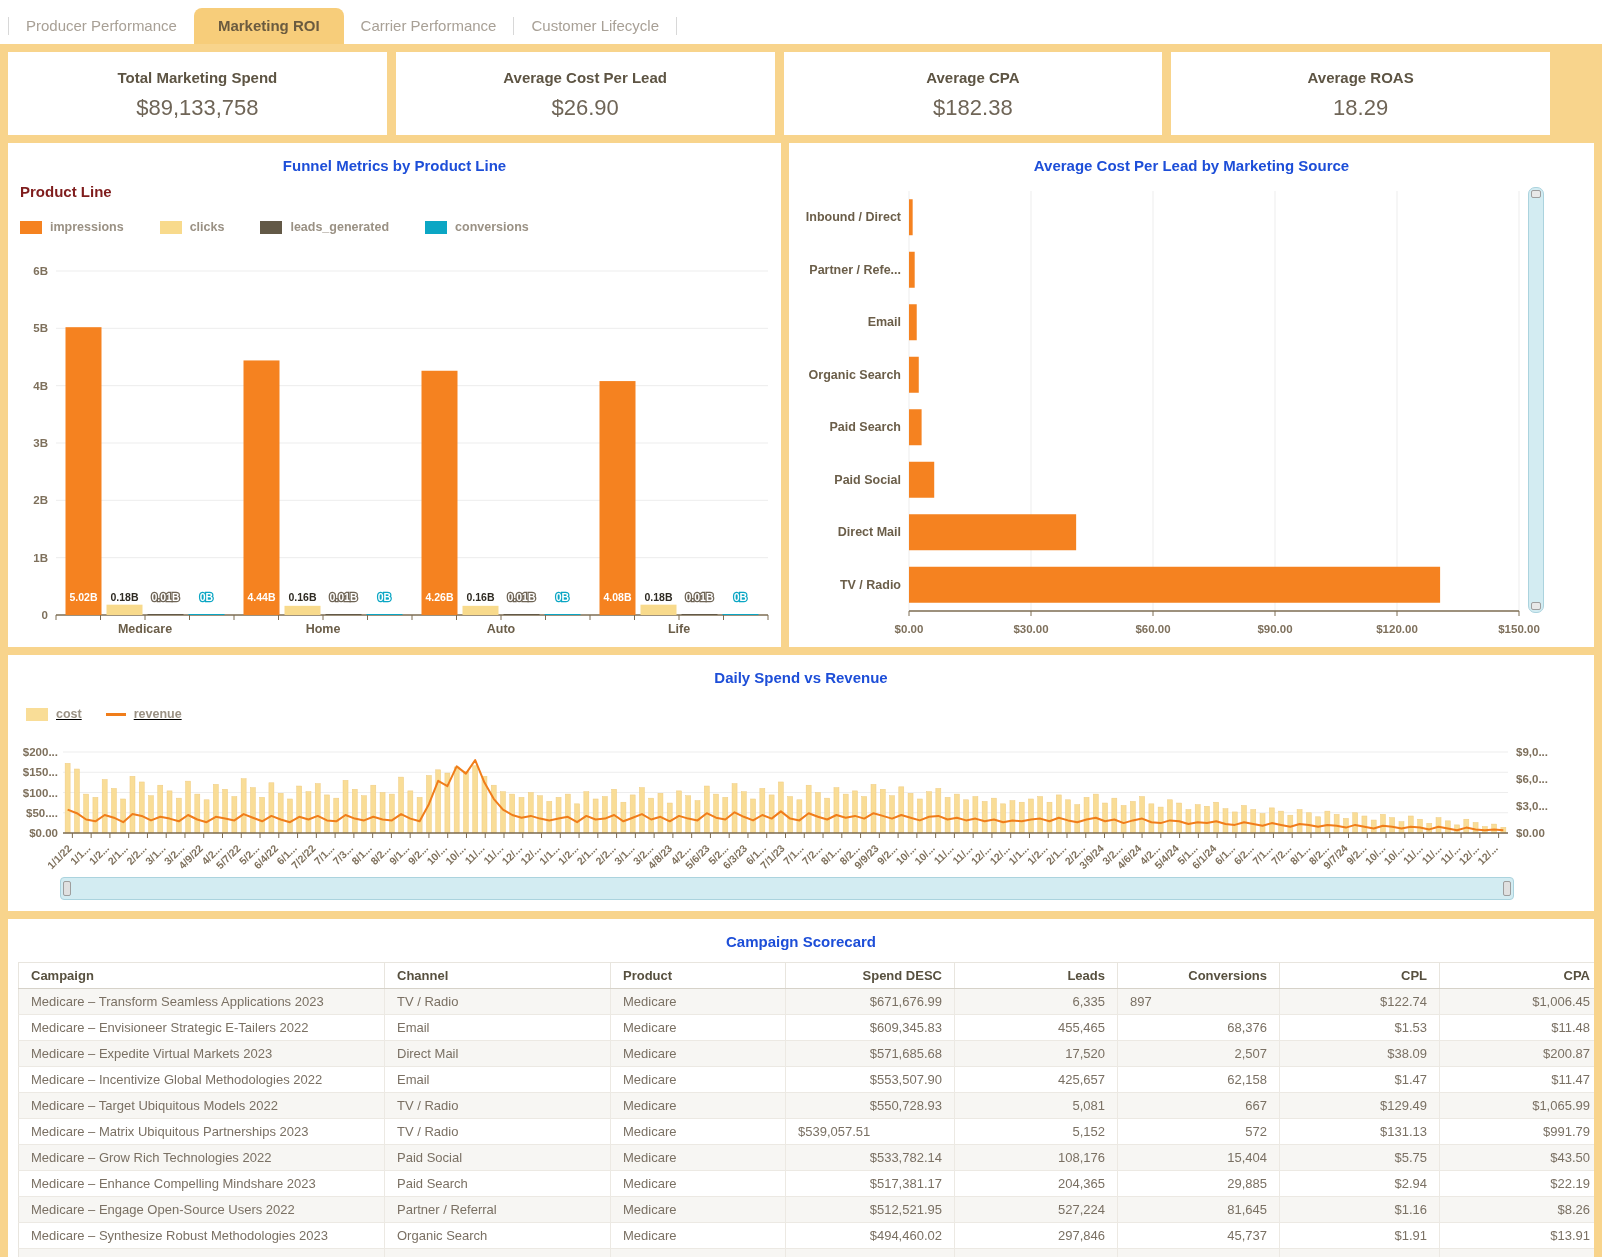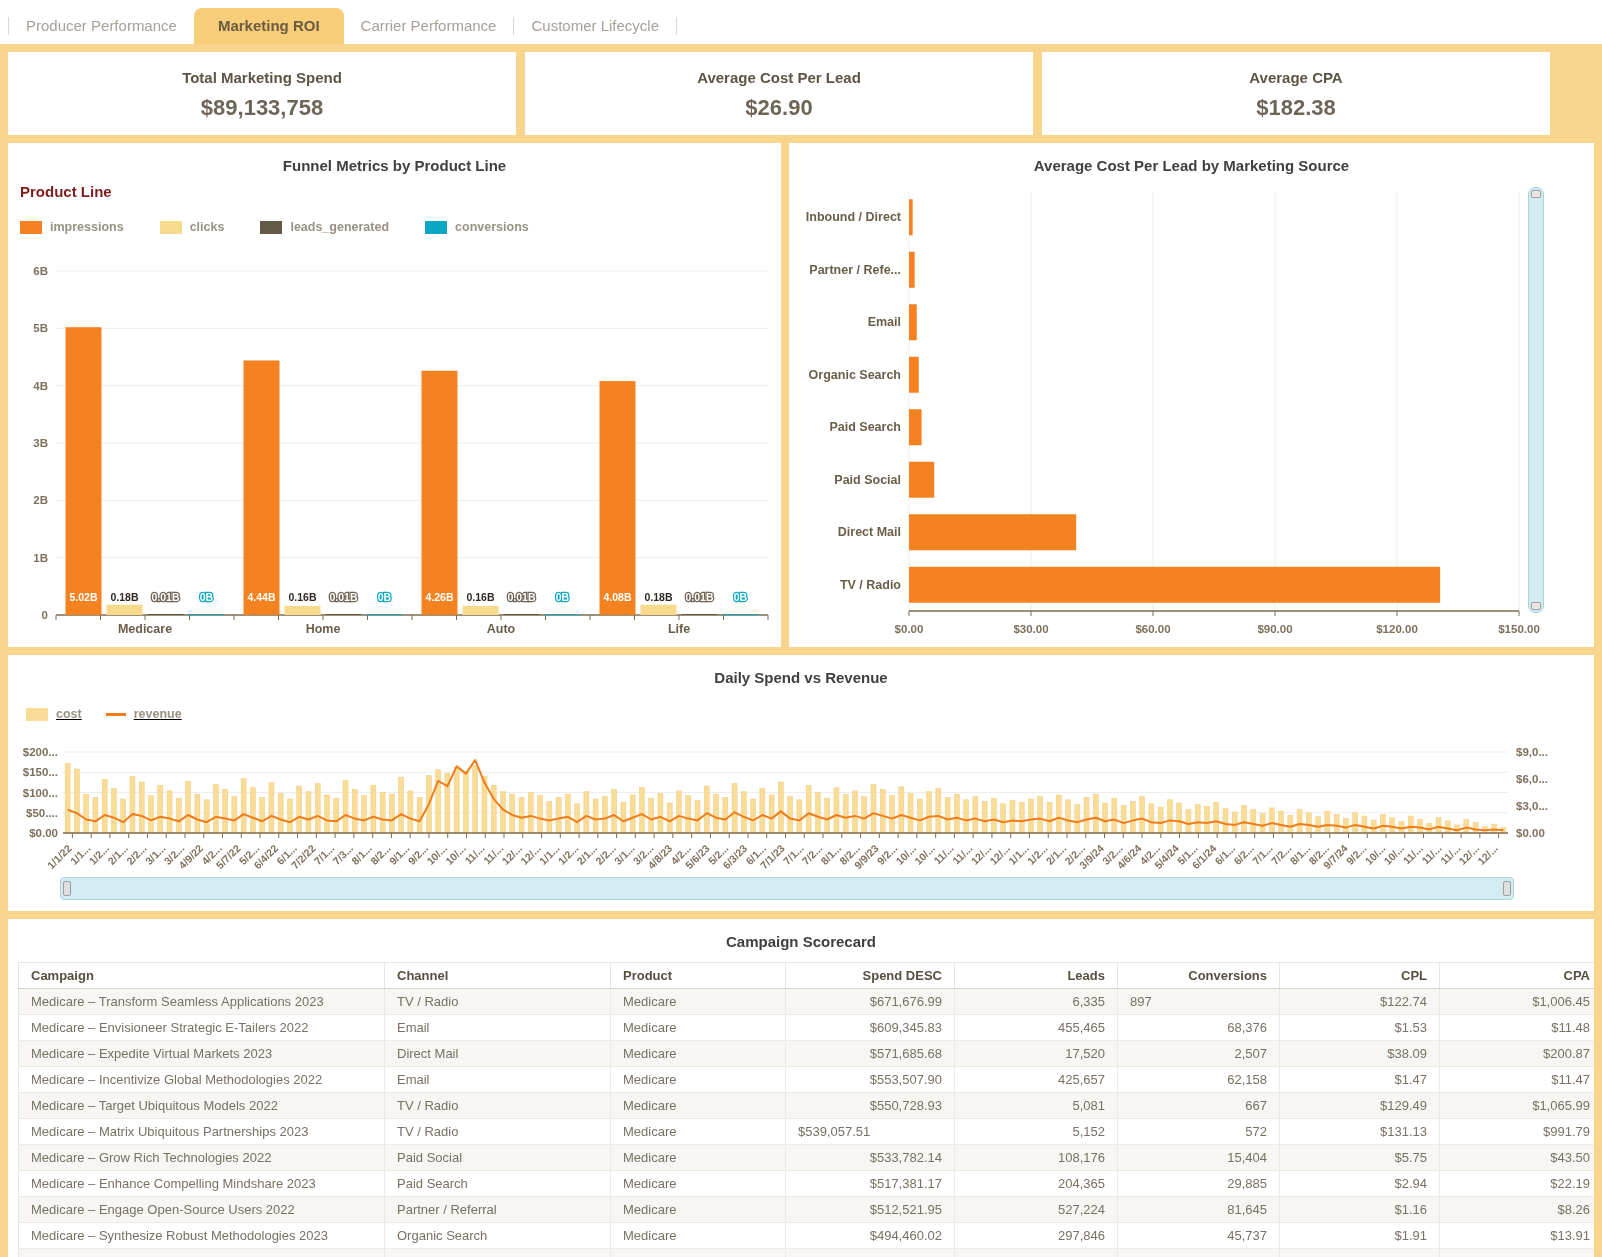--- a/index.html
+++ b/index.html
@@ -12,30 +12,30 @@
   .tab{line-height:36px;height:36px;padding:0 17px;font-size:15px;color:#A8A096;white-space:nowrap;}
   .tab.active{background:#F7CD7A;color:#6B5B3F;font-weight:bold;border-radius:8px 8px 0 0;padding:0 24px;}
   .tabsep{width:1px;height:18px;background:#D8D8D8;margin-bottom:9px;}
 
   .page{padding:8px 8px 0 8px;}
 
   
   .kpi-row{display:flex;gap:9px;margin-right:44px;margin-bottom:8px;}
   .kpi{flex:1;background:#fff;height:83px;text-align:center;}
   .kpi-label{margin-top:17px;font-size:15px;font-weight:bold;color:#5D5443;}
-  .kpi-value{margin-top:9px;font-size:22px;color:#6F6557;font-weight:bold;}
+  .kpi-value{margin-top:9px;font-size:22px;color:#6F6557;}
 
   
   .charts-row{display:flex;gap:8px;margin-bottom:8px;}
   .panel{background:#fff;position:relative;overflow:hidden;}
   #funnel-panel{width:773px;height:504px;}
   #cpl-panel{flex:1;height:504px;}
   #daily-panel{width:1586px;height:256px;margin-bottom:8px;}
   #table-panel{width:1586px;height:338px;}
-  .panel-title{text-align:center;padding-top:14px;font-size:15px;font-weight:bold;color:#404040;}
+  .panel-title{text-align:center;padding-top:14px;font-size:15px;font-weight:bold;color:#1d4ed8;}
   .control-label{position:absolute;left:12px;top:40px;font-size:15px;font-weight:bold;color:#7f1d1d;}
   .legend{position:absolute;display:flex;gap:36px;align-items:center;}
   #funnel-legend{left:12px;top:77px;}
   #daily-legend{left:18px;top:52px;gap:24px;text-decoration:underline;}
   .legend-item{display:flex;align-items:center;gap:8px;font-size:12.5px;font-weight:bold;color:#9A9184;}
   .legend-swatch{width:22px;height:13px;display:inline-block;}
   .legend-line{width:20px;height:3px;display:inline-block;}
   .chart-svg{position:absolute;left:0;top:0;}
 
   .grid{stroke:#EDEDED;stroke-width:1;}
@@ -90,20 +90,24 @@
       <div class="kpi-label">Total Marketing Spend</div>
       <div class="kpi-value">$89,133,758</div>
     </div>
     <div class="kpi">
       <div class="kpi-label">Average Cost Per Lead</div>
       <div class="kpi-value">$26.90</div>
     </div>
     <div class="kpi">
       <div class="kpi-label">Average CPA</div>
       <div class="kpi-value">$182.38</div>
+    </div>
+    <div class="kpi">
+      <div class="kpi-label">Average ROAS</div>
+      <div class="kpi-value">18.29</div>
     </div>
   </div>
 
   <div class="charts-row">
     <div class="panel" id="funnel-panel">
       <div class="panel-title">Funnel Metrics by Product Line</div>
       <div class="control-label">Product Line</div>
       <div class="legend" id="funnel-legend">
           <div class="legend-item">
             <span class="legend-swatch" style="background:#F58220"></span>

